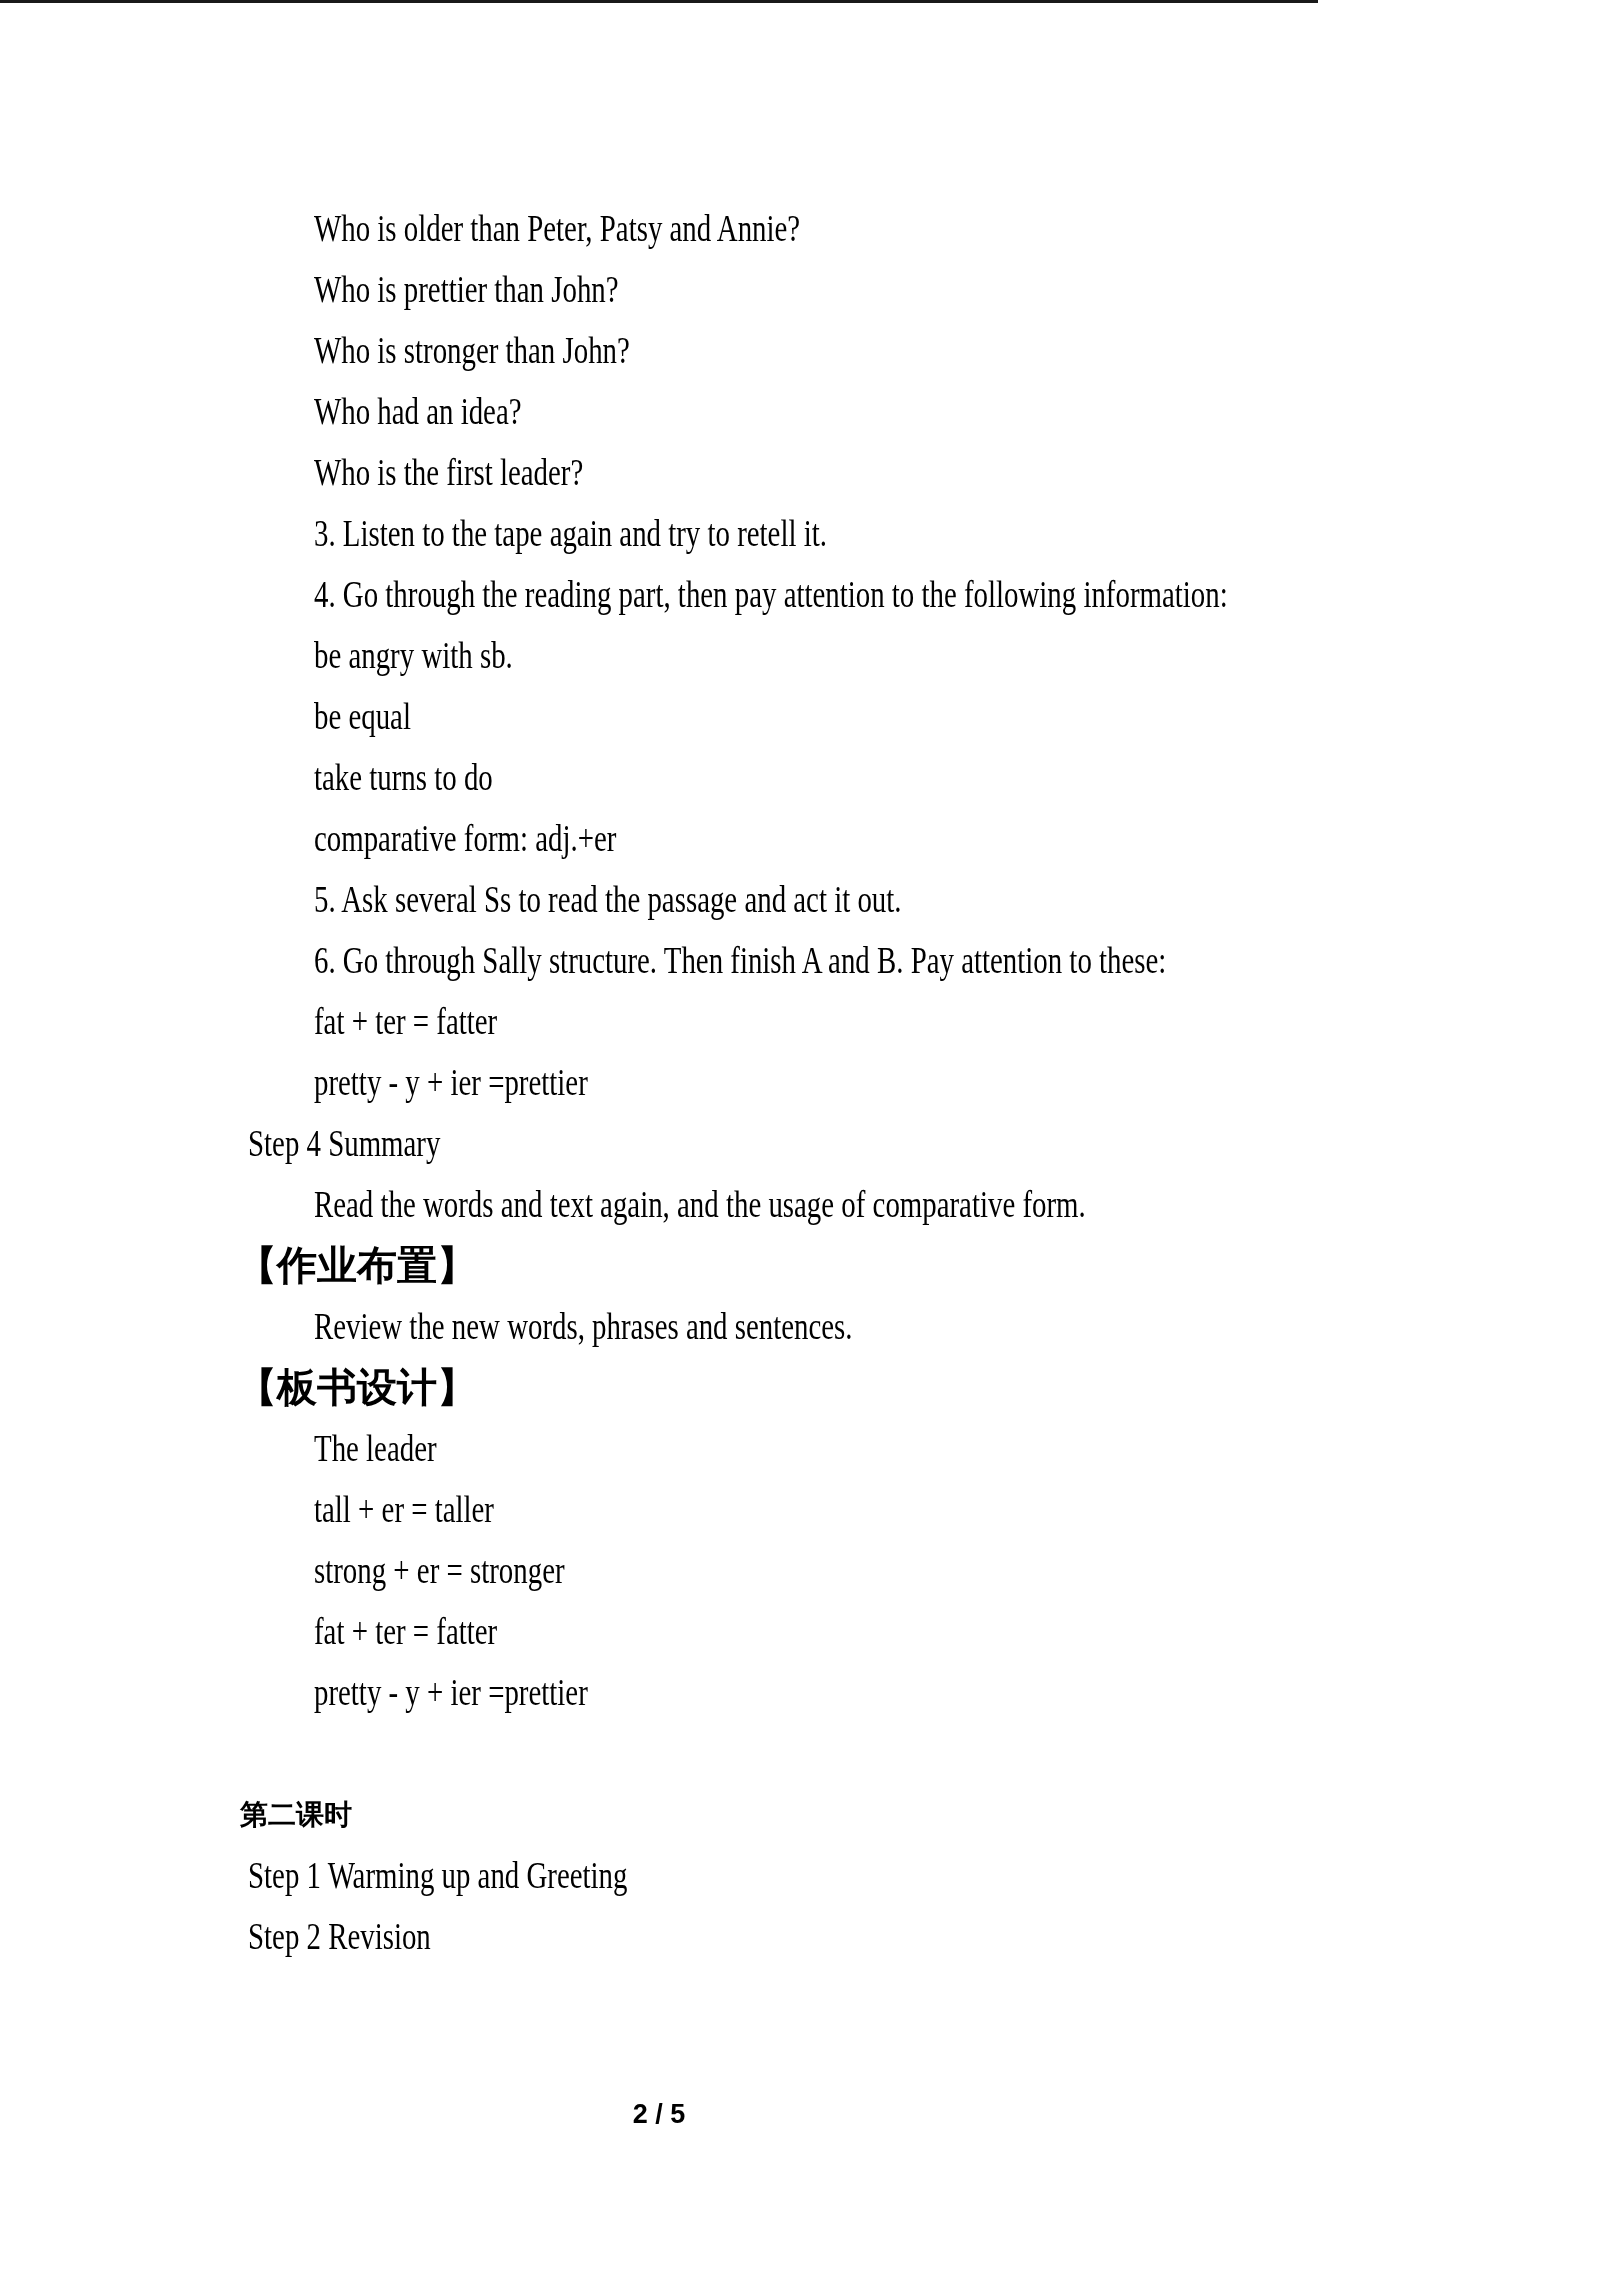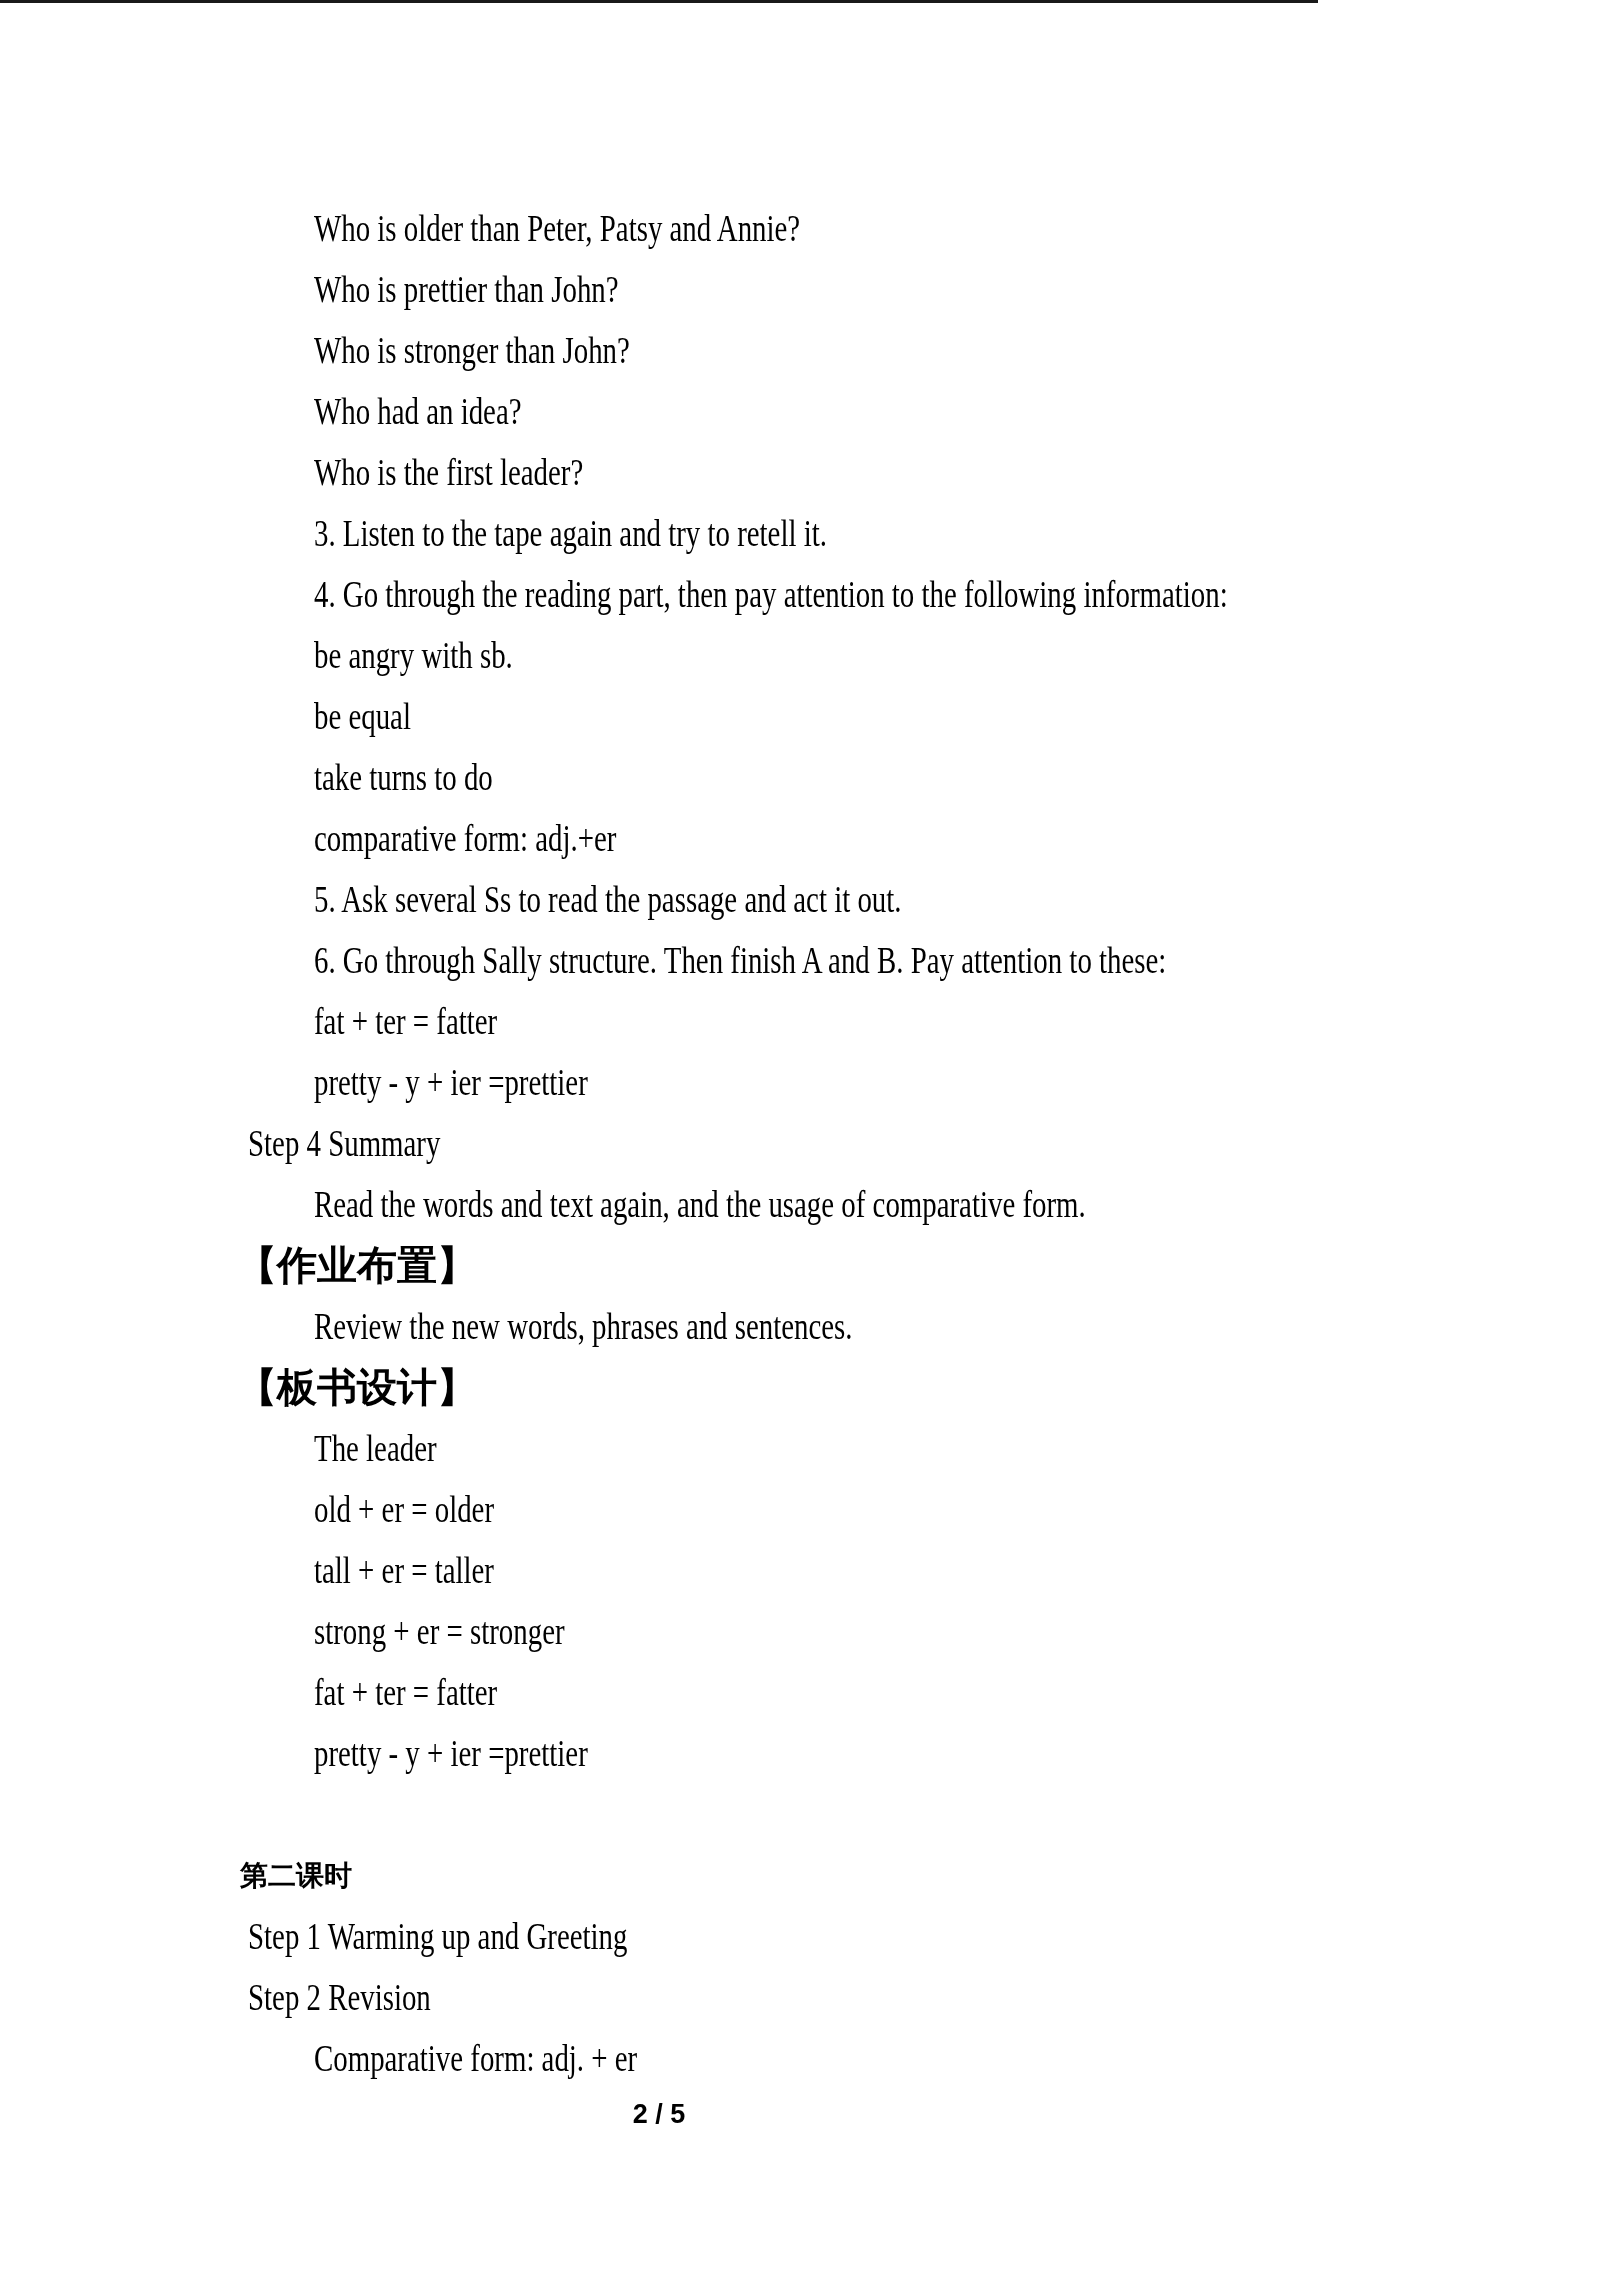--- a/index.html
+++ b/index.html
@@ -77,27 +77,25 @@
     <div class="ln in"><span class="tx">5. Ask several Ss to read the passage and act it out.</span></div>
     <div class="ln in"><span class="tx">6. Go through Sally structure. Then finish A and B. Pay attention to these:</span></div>
     <div class="ln in"><span class="tx">fat + ter = fatter</span></div>
     <div class="ln in"><span class="tx">pretty - y + ier =prettier</span></div>
     <div class="ln fl"><span class="tx">Step 4 Summary</span></div>
     <div class="ln in"><span class="tx">Read the words and text again, and the usage of comparative form.</span></div>
     <div class="ln hd"><span>【作业布置】</span></div>
     <div class="ln in"><span class="tx">Review the new words, phrases and sentences.</span></div>
     <div class="ln hd"><span>【板书设计】</span></div>
     <div class="ln in"><span class="tx">The leader</span></div>
-    <div class="ln in"><span class="tx">old + er = older</span></div>
     <div class="ln in"><span class="tx">tall + er = taller</span></div>
     <div class="ln in"><span class="tx">strong + er = stronger</span></div>
     <div class="ln in"><span class="tx">fat + ter = fatter</span></div>
     <div class="ln in"><span class="tx">pretty - y + ier =prettier</span></div>
     <div class="ln"></div>
     <div class="ln sc"><span>第二课时</span></div>
     <div class="ln fl"><span class="tx">Step 1 Warming up and Greeting</span></div>
     <div class="ln fl"><span class="tx">Step 2 Revision</span></div>
-    <div class="ln in"><span class="tx">Comparative form: adj. + er</span></div>
   </div>
 
   <div class="footer">2 / 5</div>
 </div>
 
 
 </body></html>

